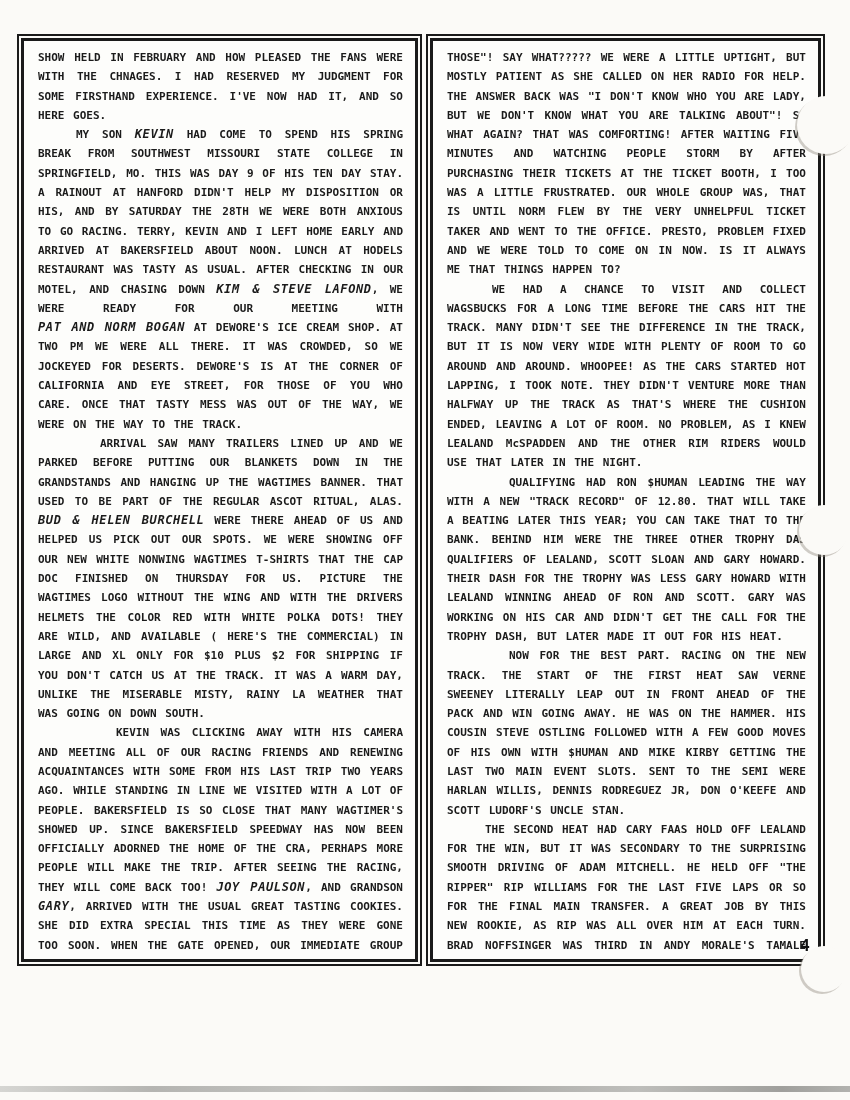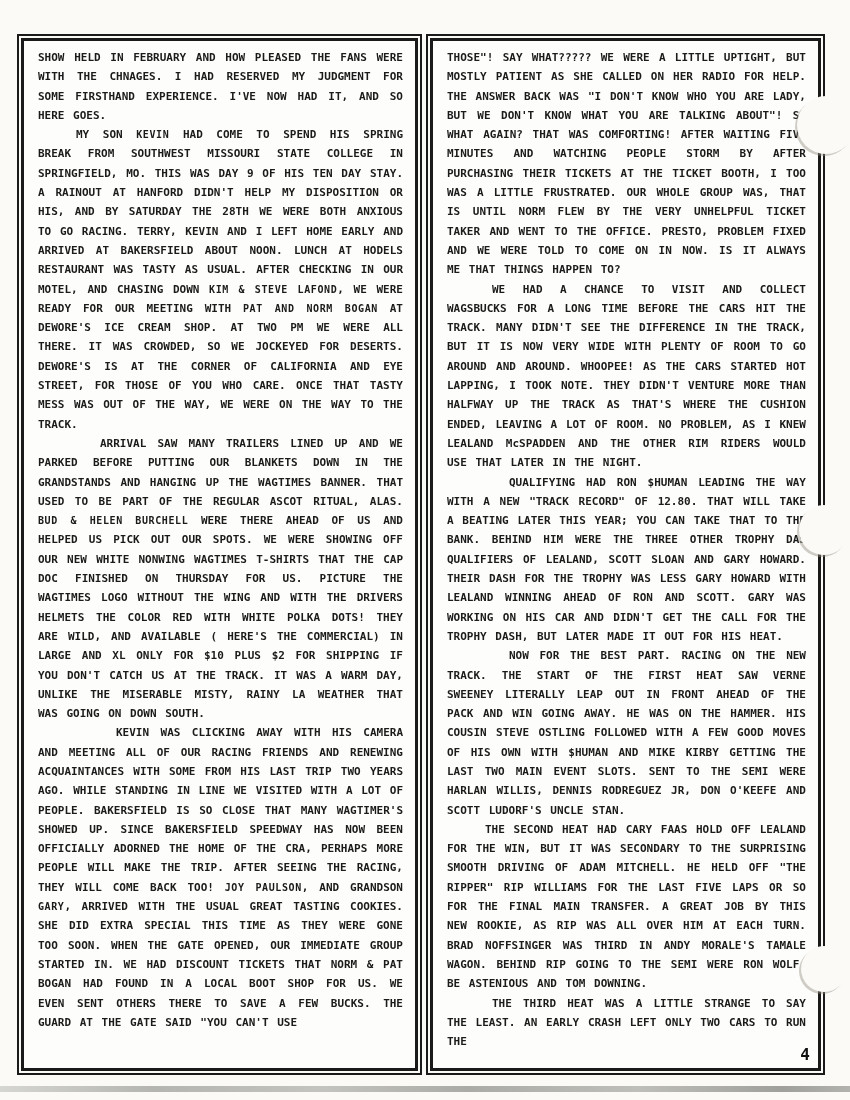--- a/index.html
+++ b/index.html
@@ -2,36 +2,36 @@
 <html><head>
 <meta charset="utf-8">
 <style>
   html,body { margin:0; padding:0; background:#e8e7e3; }
   .page {
     position:relative; width:850px; height:1100px;
     background:#fbfaf7; overflow:hidden;
     font-family:"DejaVu Sans Mono", monospace;
   }
   .colbox {
-    position:absolute; top:38px; height:1033px; box-sizing:border-box;
+    position:absolute; top:38px; height:924px; box-sizing:border-box;
     background:#fdfdfb;
     border:3px solid #1a1a1a;
     outline:2px solid #1a1a1a; outline-offset:2px;
     padding:7px 12px 6px 14px;
     overflow:hidden;
   }
   .colbox.left  { left:21px;  width:397px; }
   .colbox.right { left:430px; width:391px; }
   .coltext p {
     margin:0; padding:0;
     text-align:justify;
     font-size:11px; font-weight:bold; color:#1b1b1b;
     line-height:19.3px; word-spacing:2px; letter-spacing:0;
   }
-  .bn { font-size:10px; font-weight:800; letter-spacing:0.6px; white-space:nowrap; }
+  .bn { font-size:12px; font-weight:800; letter-spacing:0.6px; white-space:nowrap;font-style:italic; }
   .pagenum {
     position:absolute; right:8px; bottom:4px;
     font-size:16px; font-weight:800; color:#111;
   }
   .curl {
     position:absolute; background:#fbfaf7; border-radius:50%;
     box-shadow:-2px 2px 0 rgba(150,144,132,0.45);
     z-index:5;
   }
   .curl1 { left:797px; top:96px;  width:58px; height:58px; }

